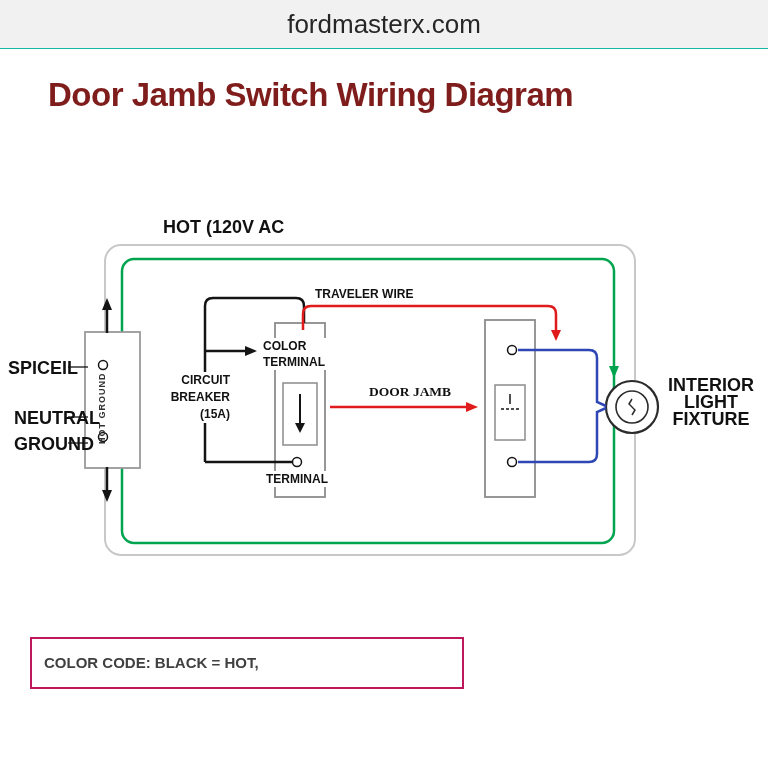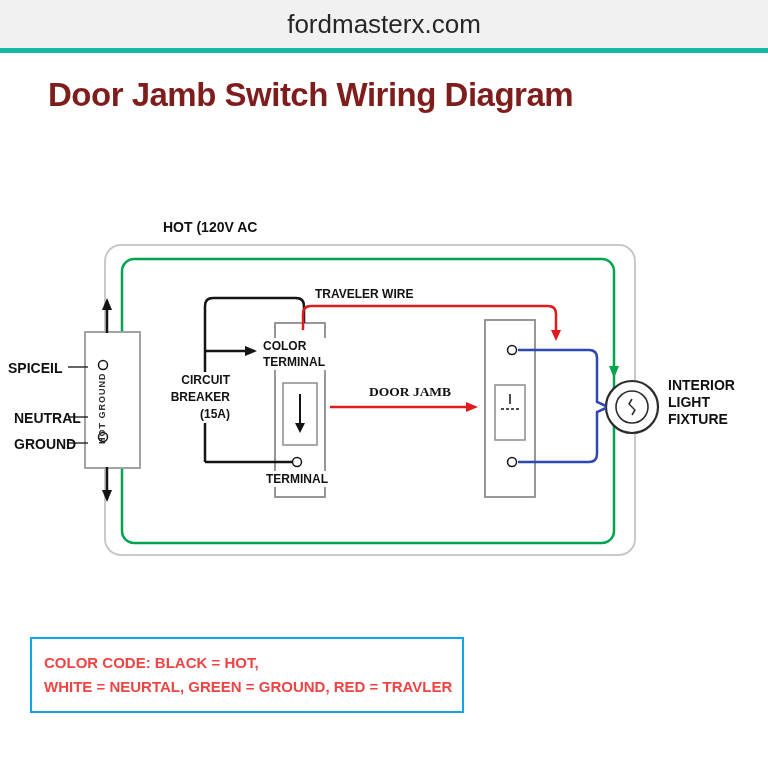--- a/index.html
+++ b/index.html
@@ -2,44 +2,44 @@
 <html><head>
 <meta charset="utf-8">
 <style>
   html,body{margin:0;padding:0;}
   body{
     width:768px;height:768px;background:#ffffff;position:relative;overflow:hidden;
     font-family:"Liberation Sans", sans-serif;color:#111;
   }
   .banner{
     position:absolute;left:0;top:0;width:768px;height:48px;background:#f1f1f1;
-    border-bottom:5px solid #14b8a6;display:flex;align-items:center;justify-content:center;
+    border-bottom:1px solid #14b8a6;display:flex;align-items:center;justify-content:center;
     font-size:26px;font-weight:500;color:#262626;z-index:5;
   }
   .title{
     position:absolute;left:48px;top:76px;margin:0;font-size:33px;font-weight:800;
     letter-spacing:-0.5px;color:#7f1d1d;z-index:5;white-space:nowrap;
   }
   svg.diagram{position:absolute;left:0;top:0;z-index:1;}
   .lbl{
     position:absolute;font-size:12px;font-weight:700;color:#111;line-height:16px;
     white-space:nowrap;z-index:3;
   }
   .lbl.bg{background:#ffffff;padding:0 2px;}
   .lbl.center{text-align:right;}
-  .lbl.big{font-size:14px;}
+  .lbl.big{font-size:18px;text-align:center;}
   .vtext{
     position:absolute;left:97px;top:372px;height:72px;writing-mode:vertical-rl;
     transform:rotate(180deg);font-size:9px;font-weight:700;letter-spacing:1px;
     color:#333;z-index:3;
   }
   .legend{
-    position:absolute;left:30px;top:637px;width:412px;border:2px solid #0ea5e9;
+    position:absolute;left:30px;top:637px;width:412px;border:2px solid #be185d;
     background:#fff;padding:12px 6px 12px 12px;font-size:15px;font-weight:600;
-    line-height:24px;color:#ef4444;z-index:5;
+    line-height:24px;color:#404040;z-index:5;
   }
   .legend b{font-weight:800;}
 </style>
 </head>
 <body>
 
 <header class="banner">
   <span>fordmasterx.com</span>
 </header>
 
@@ -126,14 +126,13 @@
 <div class="lbl big" style="left:8px;top:360px;">SPICEIL</div>
 <div class="lbl big" style="left:14px;top:410px;">NEUTRAL</div>
 <div class="lbl big" style="left:14px;top:436px;">GROUND</div>
 
 <div class="vtext">HOT GROUND</div>
 
 <div class="legend">
   <div>
     <b>COLOR CODE:</b><span> BLACK = HOT,</span>
   </div>
-  <div>WHITE = NEURTAL, GREEN = GROUND, RED = TRAVLER</div>
 </div>
 
 </body></html>

